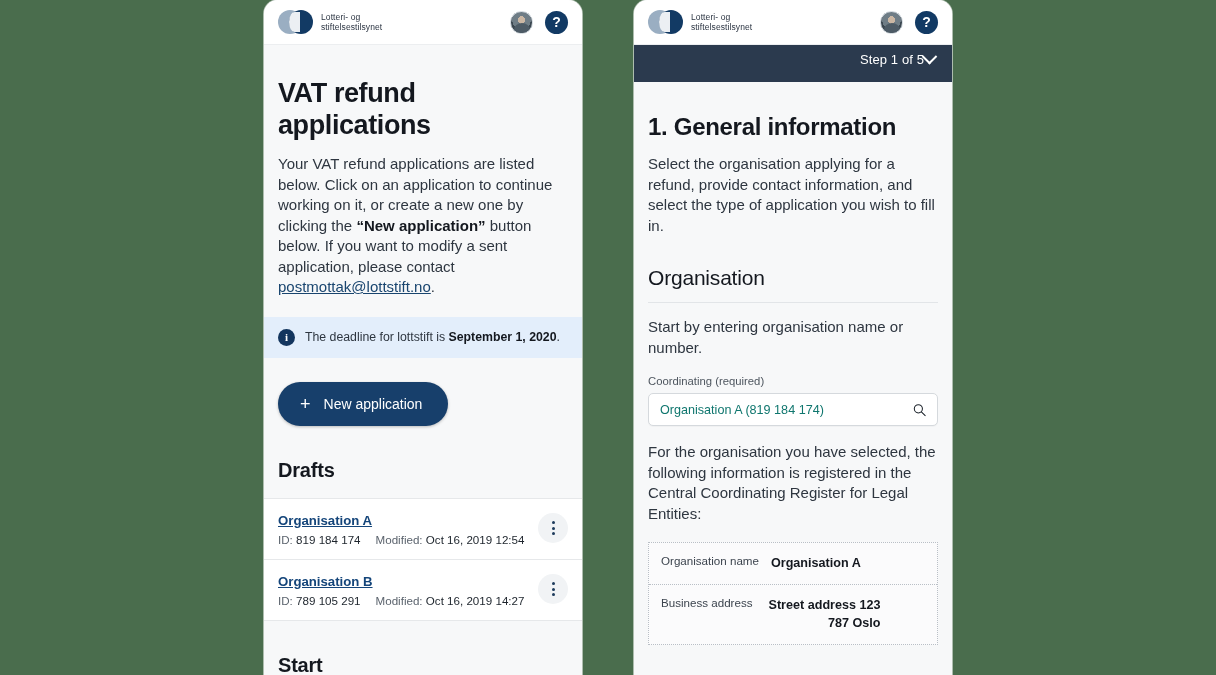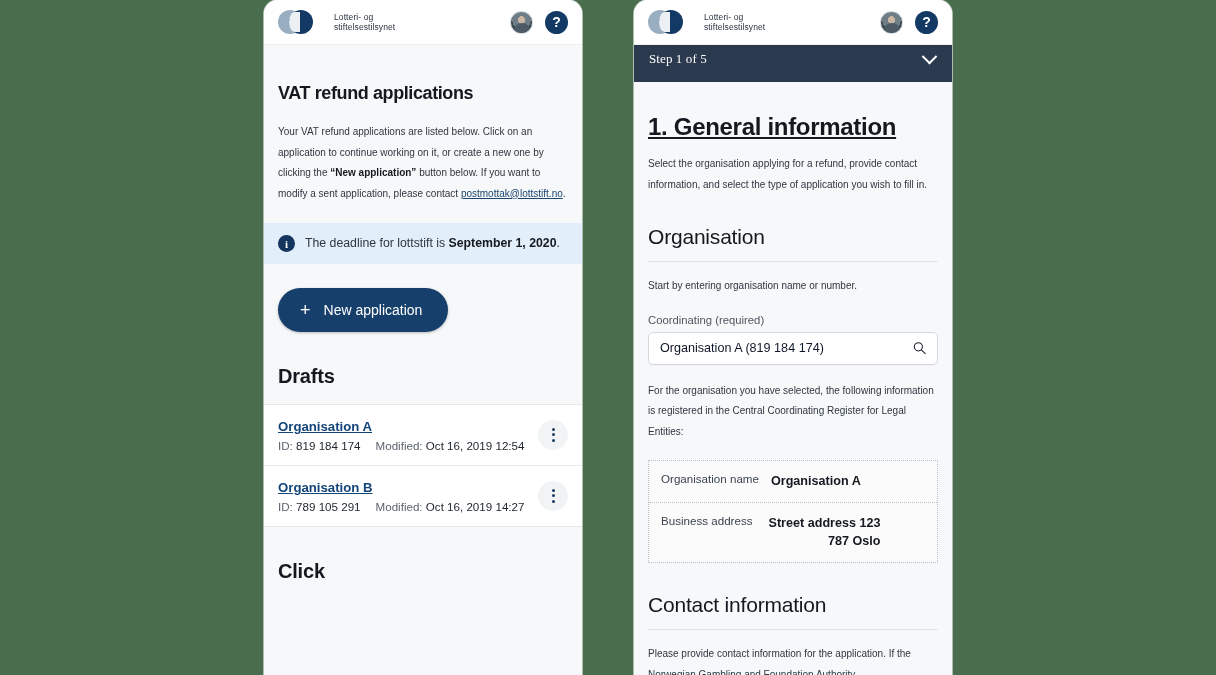--- a/index.html
+++ b/index.html
@@ -43,21 +43,21 @@
     height: 45px;
     background: #ffffff;
     display: flex;
     align-items: center;
     padding: 0 14px;
     border-bottom: 1px solid #eceef0;
   }
   .brand {
     display: flex;
     align-items: center;
-    gap: 22px;
+    gap: 9px;
     flex: 1;
   }
   .logo-mark {
     position: relative;
     width: 34px;
     height: 24px;
     flex: none;
   }
   .logo-mark .c1 {
     position: absolute;
@@ -126,29 +126,29 @@
   
   .content {
     padding: 0;
     height: calc(675px - 45px);
     overflow: hidden;
     background: #f7f8f9;
   }
   .pad { padding: 0 14px; }
 
   h1.page-title {
-    font-size: 18px;
+    font-size: 27px;
     line-height: 32px;
     font-weight: bold;
     color: #14181f;
     letter-spacing: -0.4px;
     margin: 32px 0 13px;
   }
   p.body-text {
-    font-size: 10px;
+    font-size: 15px;
     line-height: 20.5px;
     color: #2e3640;
   }
   p.body-text b { font-weight: bold; color: #14181f; }
   a.inline-link {
     color: #19456f;
     text-decoration: underline;
   }
 
   
@@ -261,24 +261,23 @@
     display: block;
   }
 
   
   .step-bar {
     height: 37px;
     background: #2b3a4e;
     color: #ffffff;
     display: flex;
     align-items: center;
-    justify-content: space-between;
+    justify-content: flex-end;
     padding: 0 17px 9px 15px;
     cursor: pointer;
-    font-family: Liberation Serif, serif;
   }
   .step-bar .step-label {
     font-size: 13px;
     font-weight: normal;
     letter-spacing: 0.1px;
   }
   .chev {
     width: 11px; height: 11px;
     border-right: 2px solid #ffffff;
     border-bottom: 2px solid #ffffff;
@@ -286,21 +285,20 @@
   }
 
   
   h1.step-title {
     font-size: 24px;
     line-height: 29px;
     font-weight: bold;
     color: #14181f;
     letter-spacing: -0.3px;
     margin: 30px 0 13px;
-    text-decoration: underline;
   }
   h2.sub-head {
     font-size: 21px;
     line-height: 25px;
     font-weight: normal;
     color: #14181f;
     letter-spacing: -0.2px;
     margin: 29px 0 0;
   }
   .rule {
@@ -321,21 +319,21 @@
     border: 1px solid #d5d9dd;
     border-radius: 5px;
     height: 33px;
     display: flex;
     align-items: center;
     padding: 0 34px 0 11px;
     box-shadow: 0 1px 1px rgba(0,0,0,0.03);
   }
   .search-field .value {
     font-size: 12.6px;
-    color: #0f172a;
+    color: #0f766e;
     font-weight: 500;
     white-space: nowrap;
     overflow: hidden;
     text-overflow: ellipsis;
   }
   .search-icon {
     position: absolute;
     right: 11px;
     top: 50%;
     transform: translateY(-50%);
@@ -445,21 +443,21 @@
           </div>
           <div class="kebab">
               <i></i>
               <i></i>
               <i></i>
             </div>
         </div>
       </div>
 
       <div class="pad">
-        <h2 class="section-title">Click</h2>
+        <h2 class="section-title">Start</h2>
       </div>
 
     </div>
   </div>
 
   <div class="panel panel-right">
 
     <div class="app-header">
       <div class="brand">
         <div class="logo-mark">

